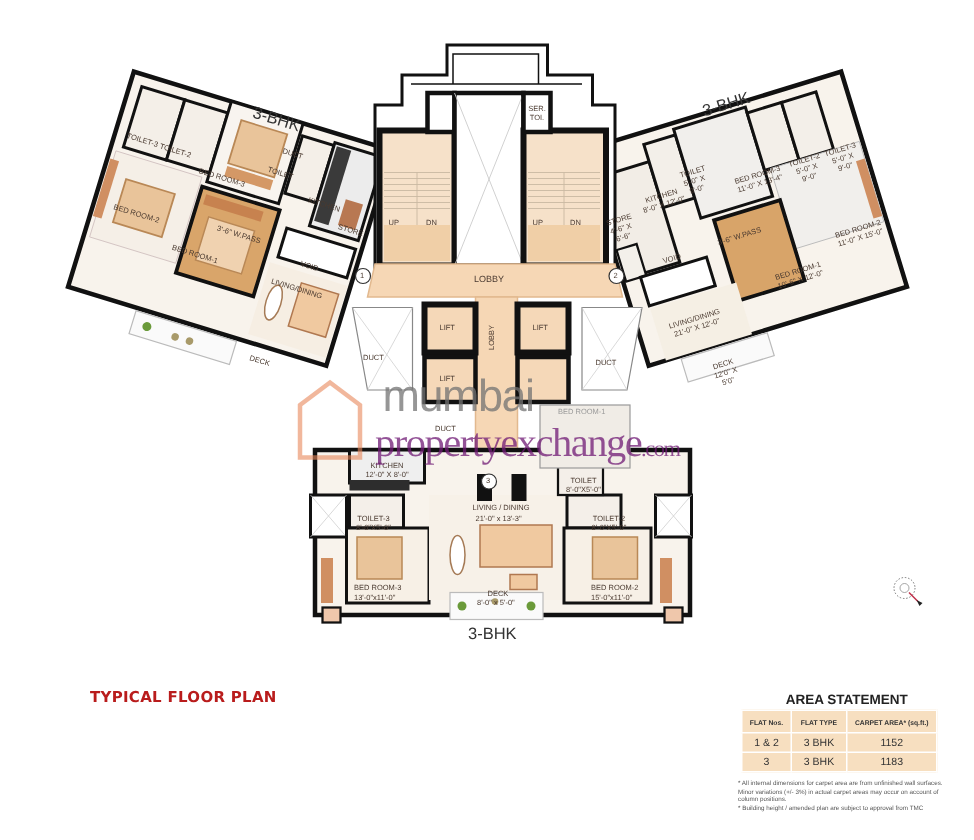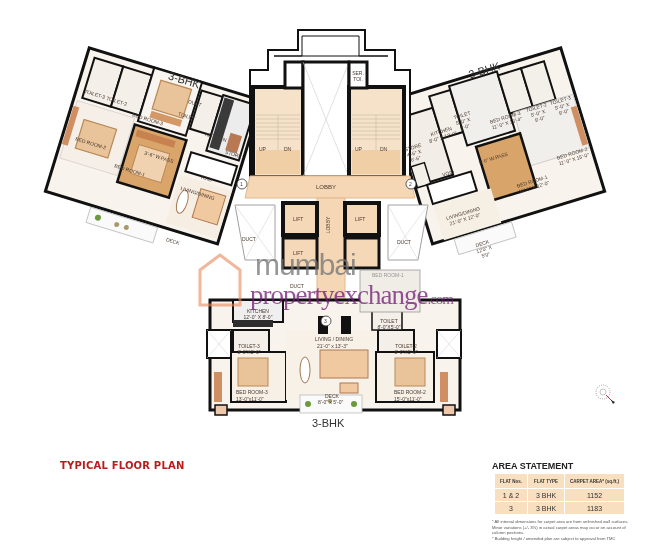--- a/index.html
+++ b/index.html
@@ -8,21 +8,21 @@
     .lbl{position:absolute;font-size:5px;color:#4a3a30;white-space:nowrap;line-height:6px;text-align:center;font-family:"Liberation Sans",sans-serif;}
     .bhk{position:absolute;font-size:11px;color:#333;font-family:"Liberation Sans",sans-serif;}
     .wm1{position:absolute;left:255px;top:248px;font-size:30px;color:#737373;opacity:0.75;font-family:"Liberation Sans",sans-serif;letter-spacing:-1px;}
     .wm2{position:absolute;left:250px;top:280px;font-size:27px;color:#701a75;opacity:0.75;font-family:Liberation Serif, serif;letter-spacing:-1px;}
     .wm2 .dot{font-size:15px;}
     .title{position:absolute;left:60px;top:460px;width:200px;text-align:left;font-family:"DejaVu Sans",sans-serif;color:#b91c1c;}
     .t1{font-size:10px;font-weight:bold;letter-spacing:0.2px;}
     .t2{font-size:13px;font-weight:bold;margin-top:2px;letter-spacing:0.5px;}
     .t3{font-size:7.5px;font-weight:bold;margin-top:2px;}
     .area{position:absolute;left:492px;top:461px;width:145px;font-family:"Liberation Sans",sans-serif;}
-    .area h4{margin:0 0 2px 0;font-size:9px;text-align:left;font-weight:bold;color:#222;}
+    .area h4{margin:0 0 2px 0;font-size:9px;text-align:center;font-weight:bold;color:#222;}
     .area table{border-collapse:collapse;width:131px;margin-left:2px;background:#f7dfc0;}
     .area td,.area th{border:1px solid #fff;text-align:center;color:#333;}
     .area th{font-size:4.5px;font-weight:bold;height:12px;line-height:5px;}
     .area td{font-size:7px;height:10px;}
     .notes{margin-top:4px;font-size:4.2px;color:#555;line-height:5.5px;width:140px;}
   </style>
 </head>
 <body>
 
 <div class="plan">

